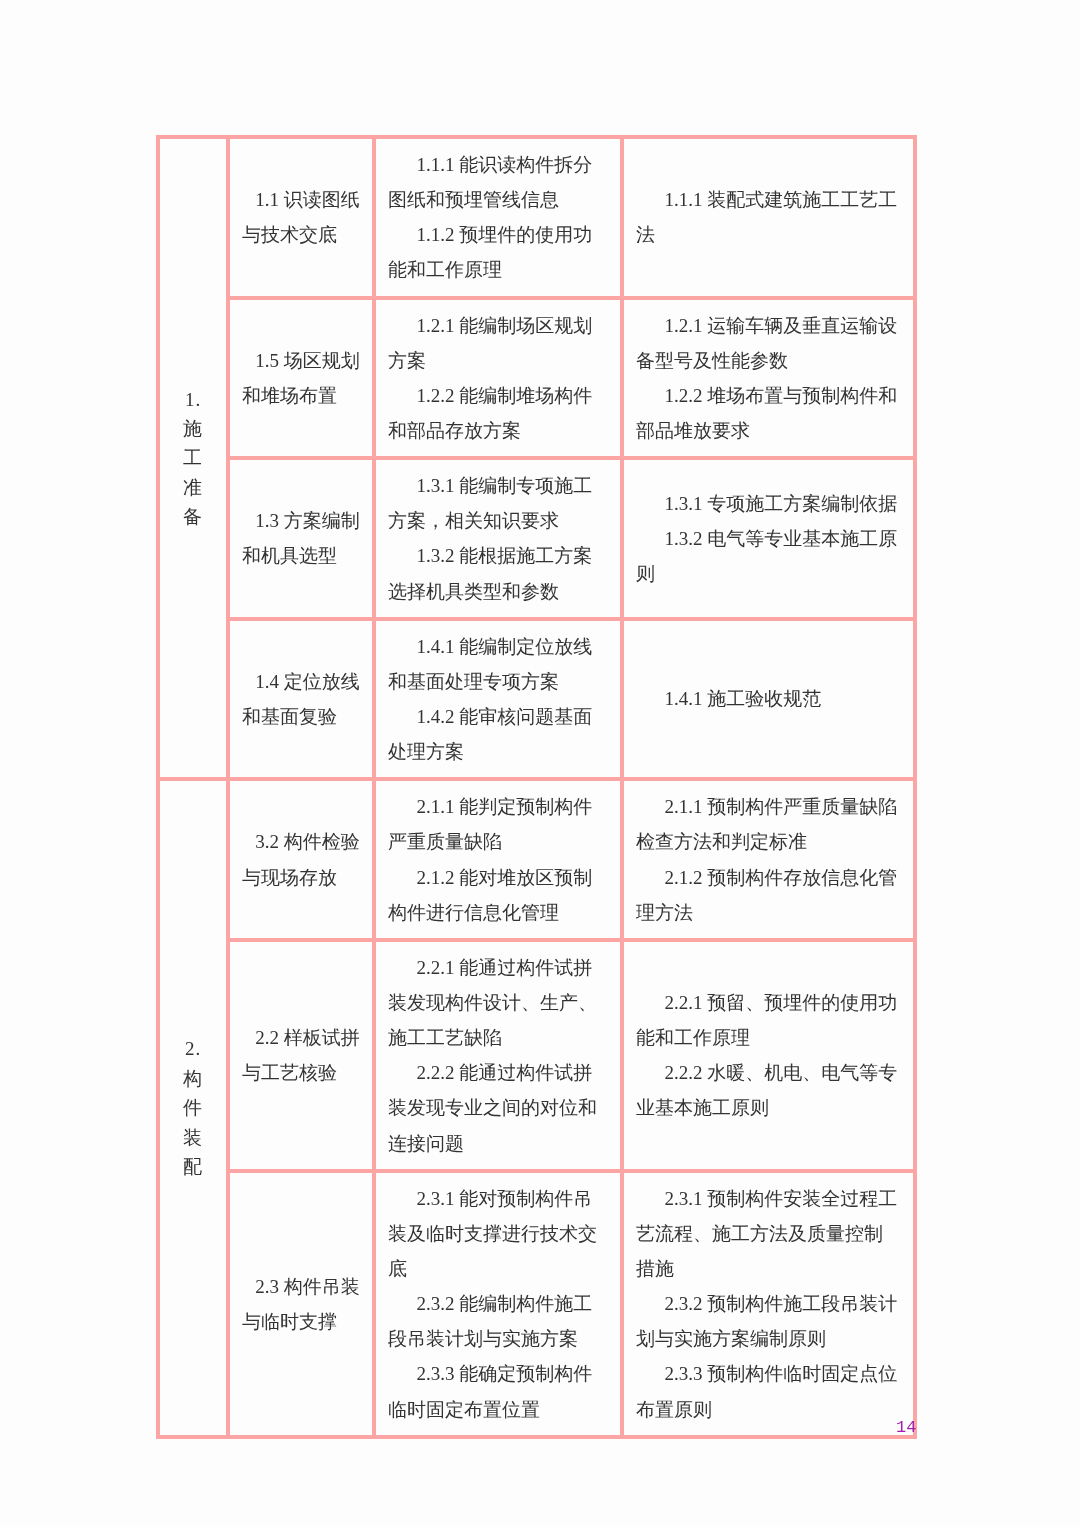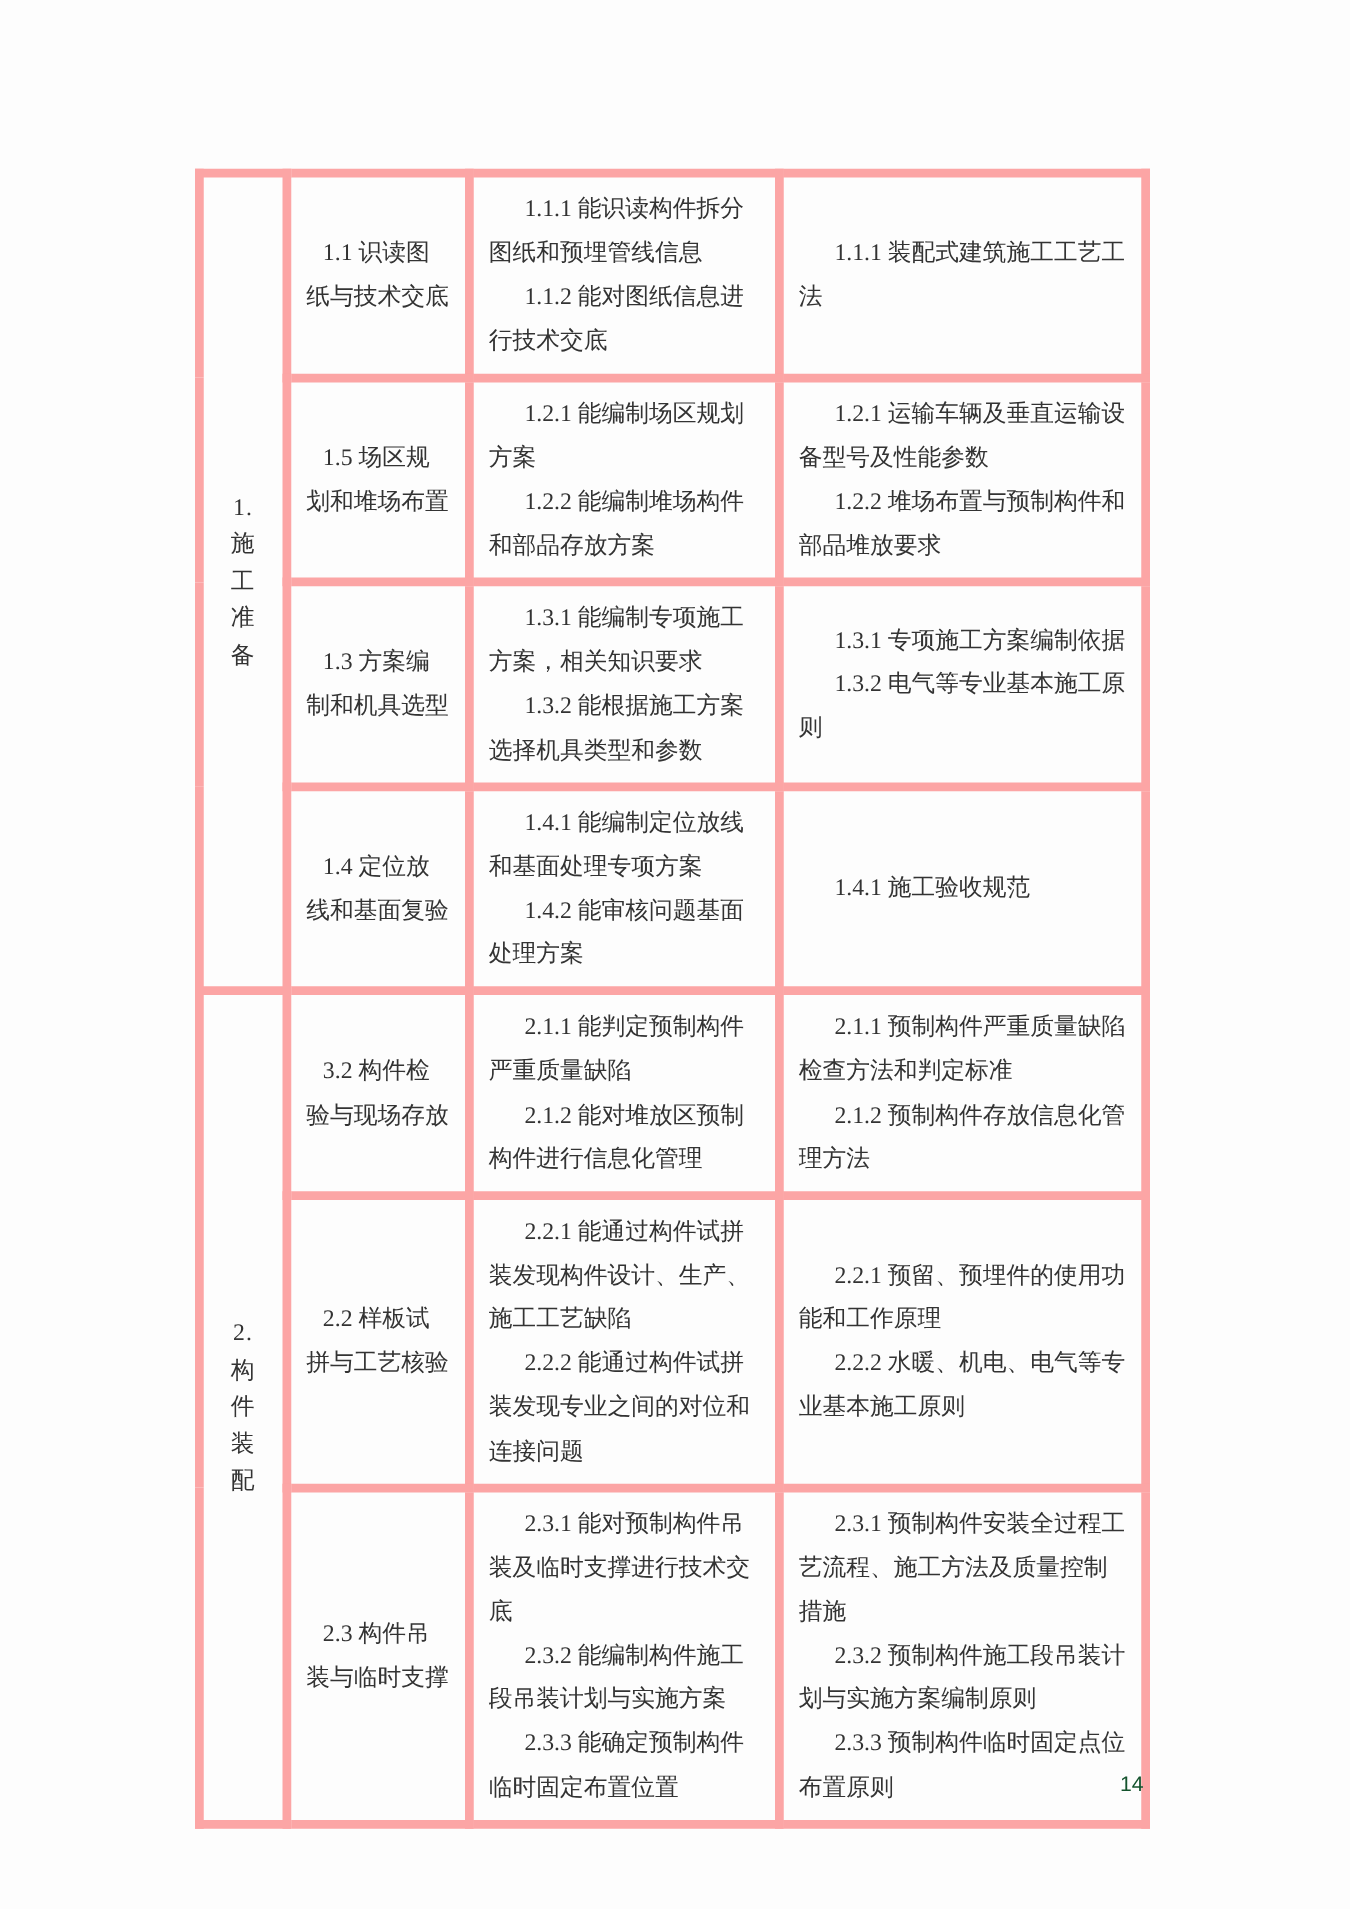--- a/index.html
+++ b/index.html
@@ -17,21 +17,21 @@
     overflow: hidden;
   }
 
   table.grid {
     position: absolute;
     border-collapse: collapse;
     table-layout: fixed;
     background: #fdfdfd;
   }
   table.grid td {
-    border: 7px solid #fca5a5;
+    border: 4px solid #fca5a5;
     vertical-align: middle;
     font-size: 19px;
     color: #333333;
   }
 
   
   #main-table { left: 156px; top: 135px; width: 757px; }
 
   td.func-cell {
     text-align: center;
@@ -62,22 +62,22 @@
     text-align: center;
     line-height: 1.45;
     padding: 6px 4px;
   }
 
   .page-number {
     position: absolute;
     left: 896px;
     top: 1418px;
     font-size: 17px;
-    color: #14532d;
-    font-family: Liberation Sans, sans-serif;
+    color: #a21caf;
+    font-family: Liberation Mono, monospace;
   }
 </style>
 </head>
 <body>
 
 <div class="page">
 
   <table class="grid" id="main-table">
     <colgroup>
       <col style="width:70px">
@@ -91,21 +91,21 @@
         <td class="func-cell" rowspan="4">1.
 施
 工
 准
 备</td>
         <td class="work-cell">
           <div class="work-text">1.1 识读图纸与技术交底</div>
         </td>
         <td class="req-cell">
           <p>1.1.1 能识读构件拆分图纸和预埋管线信息</p>
-          <p>1.1.2 能对图纸信息进行技术交底</p>
+          <p>1.1.2 预埋件的使用功能和工作原理</p>
         </td>
         <td class="req-cell">
           <p>1.1.1 装配式建筑施工工艺工法</p>
         </td>
       </tr>
 
       <tr style="height:132px">
         <td class="work-cell">
           <div class="work-text">1.5 场区规划和堆场布置</div>
         </td>

